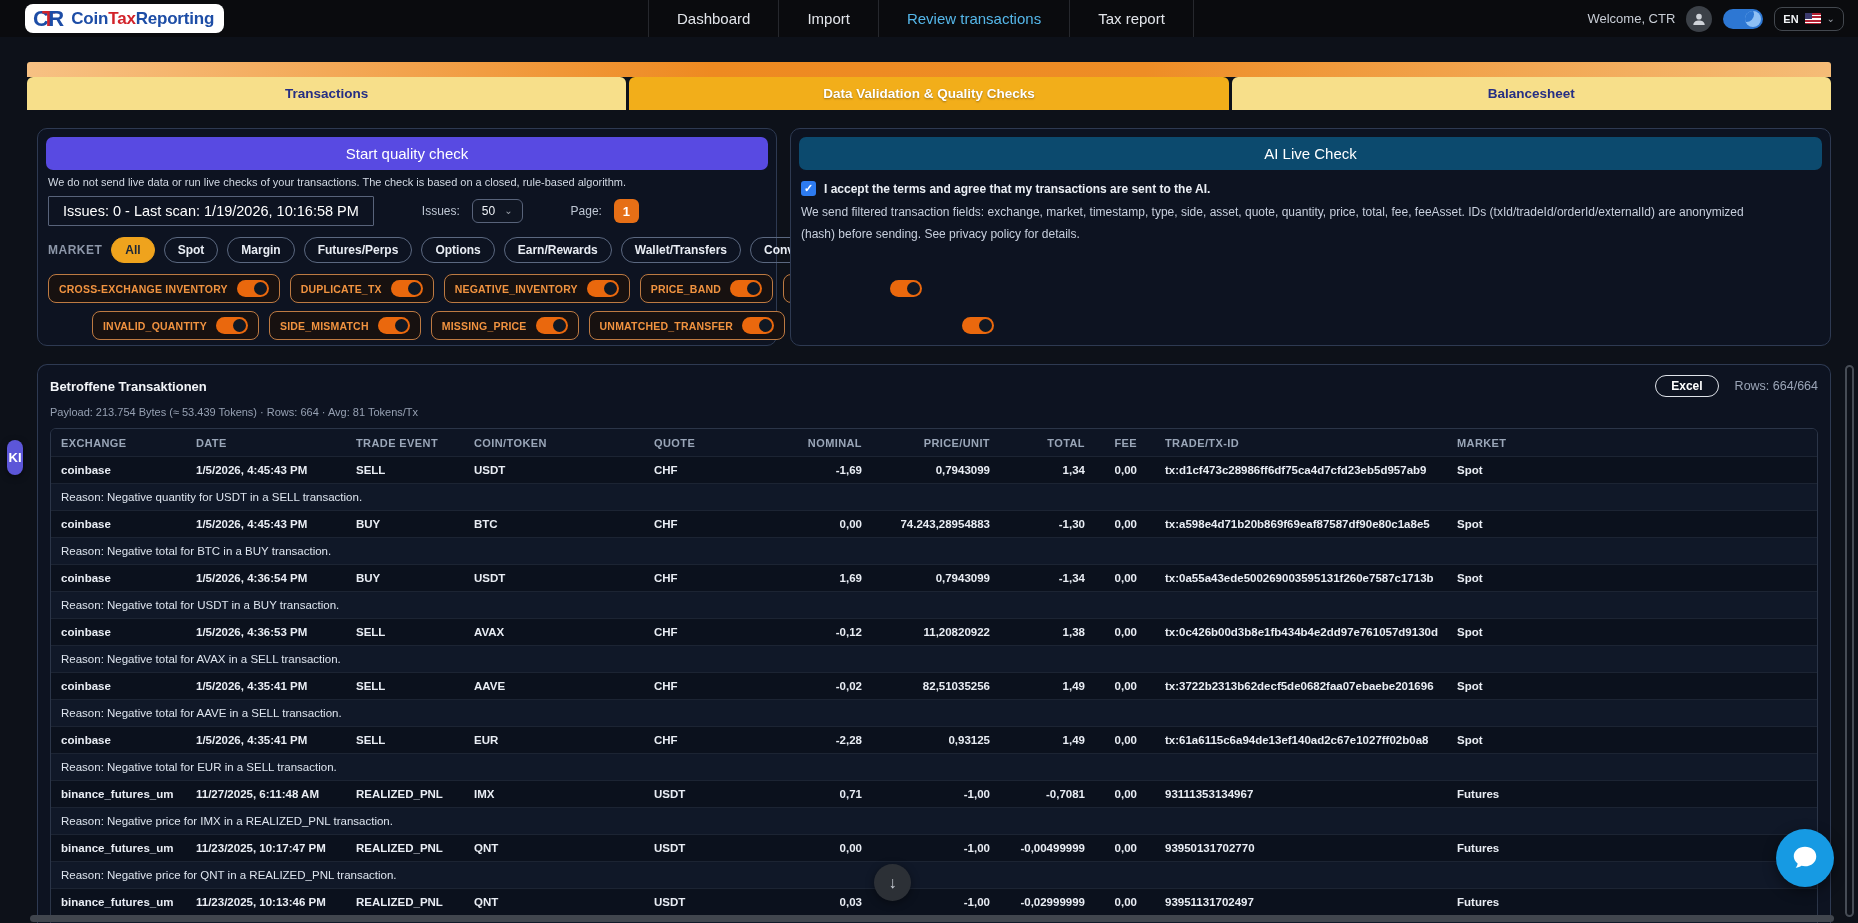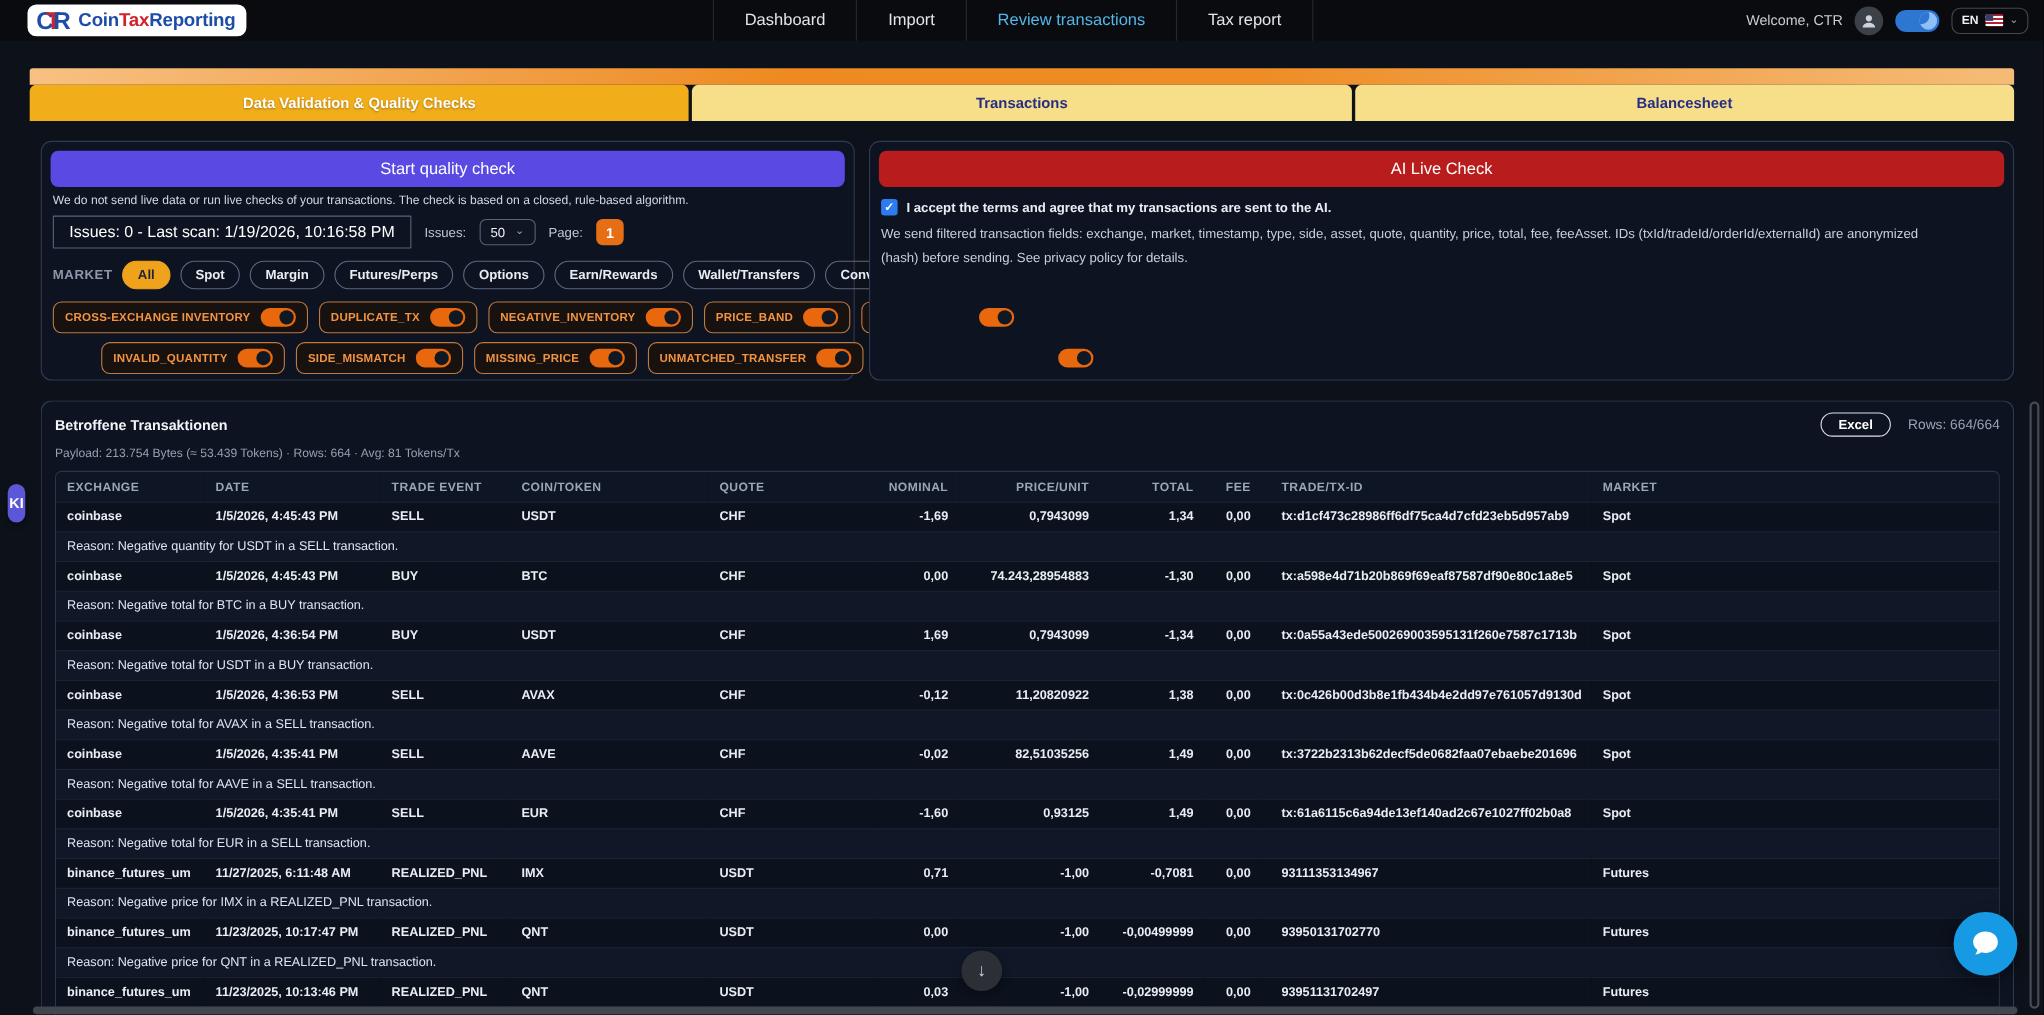--- a/index.html
+++ b/index.html
@@ -50,26 +50,26 @@
   
   .panels-row { display:flex; gap:13px; margin:18px 27px 0 37px; height:218px; }
   .panel { background:#0d1321; border:1px solid #2e3a52; border-radius:10px; }
   .panel.quality { width:740px; padding:8px; }
   .panel.ai { flex:1; padding:8px; }
 
   .btn-primary { width:100%; height:33px; border:none; border-radius:7px; display:flex; align-items:center;
                  justify-content:center; color:#fff; font-size:15px; cursor:pointer;
                  font-family:"Liberation Sans", sans-serif; }
   .btn-start { background:#584ae2; }
-  .btn-ai { background:#b91c1c; }
+  .btn-ai { background:#0c4a6e; }
 
   .disclaimer { font-size:11px; color:#d2d9e3; margin:6px 2px 8px; }
   .controls { display:flex; align-items:center; gap:12px; margin-left:2px; }
   .status-box { border:1px solid #58637a; border-radius:1px; padding:6px 14px; font-size:14.5px; color:#ffffff; }
-  .small-label { font-size:12px; color:#bfc7d4; }
+  .small-label { font-size:12px; color:#bfc7d4;margin-left:36px; }
   .select { display:flex; align-items:center; gap:9px; border:1px solid #58637a; border-radius:6px;
             background:#0f1522; padding:4px 9px; font-size:12px; color:#eef1f6; cursor:pointer;text-align:right; }
   .page-btn { min-width:25px; height:24px; border-radius:6px; background:#e66f16; color:#fff; border:none;
               font-weight:bold; font-size:13px; display:flex; align-items:center; justify-content:center; cursor:pointer; }
 
   .market-row { display:flex; align-items:center; gap:9px; margin:11px 0 0 2px; }
   .market-label { font-size:12px; font-weight:bold; color:#8d97a9; letter-spacing:.5px; }
   .chips { display:flex; align-items:center; gap:9px; }
   .chip { padding:5px 13px; border-radius:999px; border:1px solid #5b6880; font-size:12px; font-weight:bold;
           color:#e9edf4; cursor:pointer; white-space:nowrap; }
@@ -173,26 +173,26 @@
         <span class="flag"></span>
         <span class="chev">⌄</span>
       </div>
     </div>
   </header>
 
   <div class="tabsbar">
     <div class="grad"></div>
     <div class="tabs">
 
+        <div class="tab">
+          <span>Transactions</span>
+        </div>
+
         <div class="tab active">
           <span>Data Validation &amp; Quality Checks</span>
-        </div>
-
-        <div class="tab">
-          <span>Transactions</span>
         </div>
 
         <div class="tab">
           <span>Balancesheet</span>
         </div>
       </div>
   </div>
 
   <div class="panels-row">
 
@@ -417,21 +417,21 @@
             <div class="td">Spot</div>
             <div class="reason">Reason: Negative total for AAVE in a SELL transaction.</div>
           </div>
         
           <div class="rowgrp">
             <div class="td">coinbase</div>
             <div class="td">1/5/2026, 4:35:41 PM</div>
             <div class="td">SELL</div>
             <div class="td">EUR</div>
             <div class="td">CHF</div>
-            <div class="td num">-1,60</div>
+            <div class="td num">-2,28</div>
             <div class="td num">0,93125</div>
             <div class="td num">1,49</div>
             <div class="td num">0,00</div>
             <div class="td txid">tx:61a6115c6a94de13ef140ad2c67e1027ff02b0a8</div>
             <div class="td">Spot</div>
             <div class="reason">Reason: Negative total for EUR in a SELL transaction.</div>
           </div>
         
           <div class="rowgrp">
             <div class="td">binance_futures_um</div>

